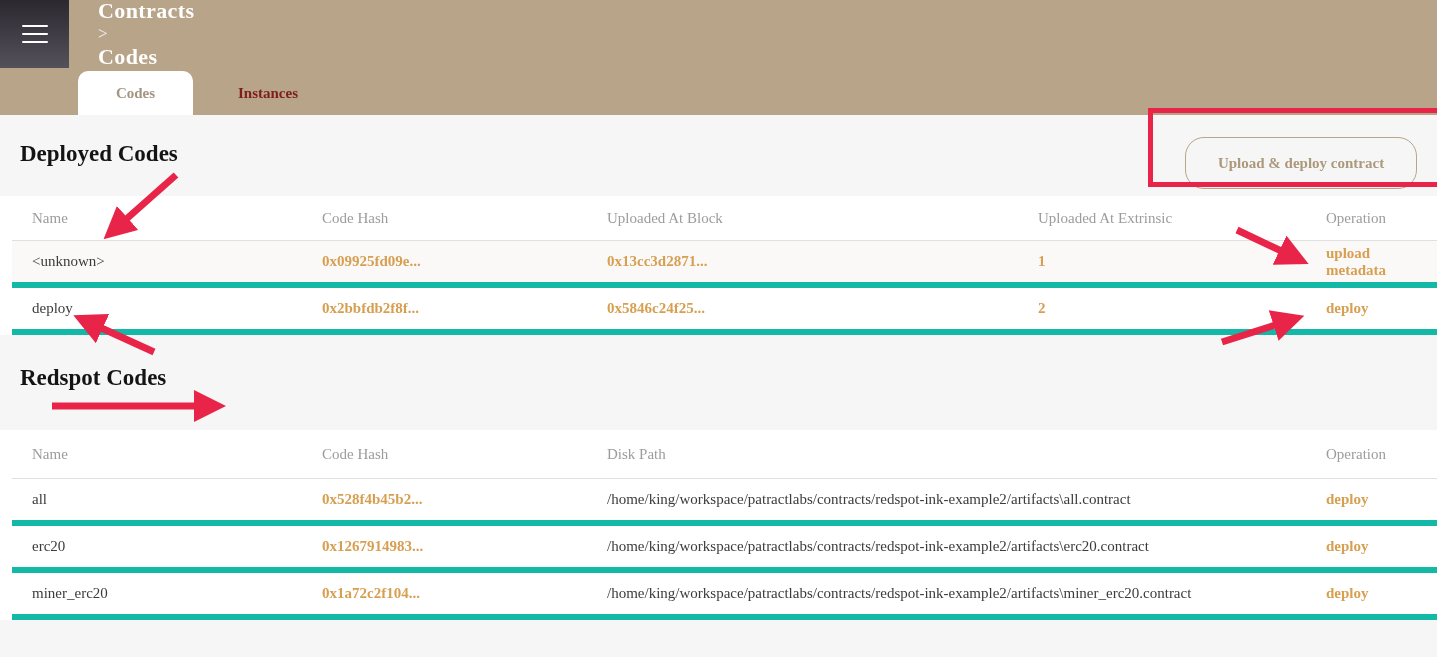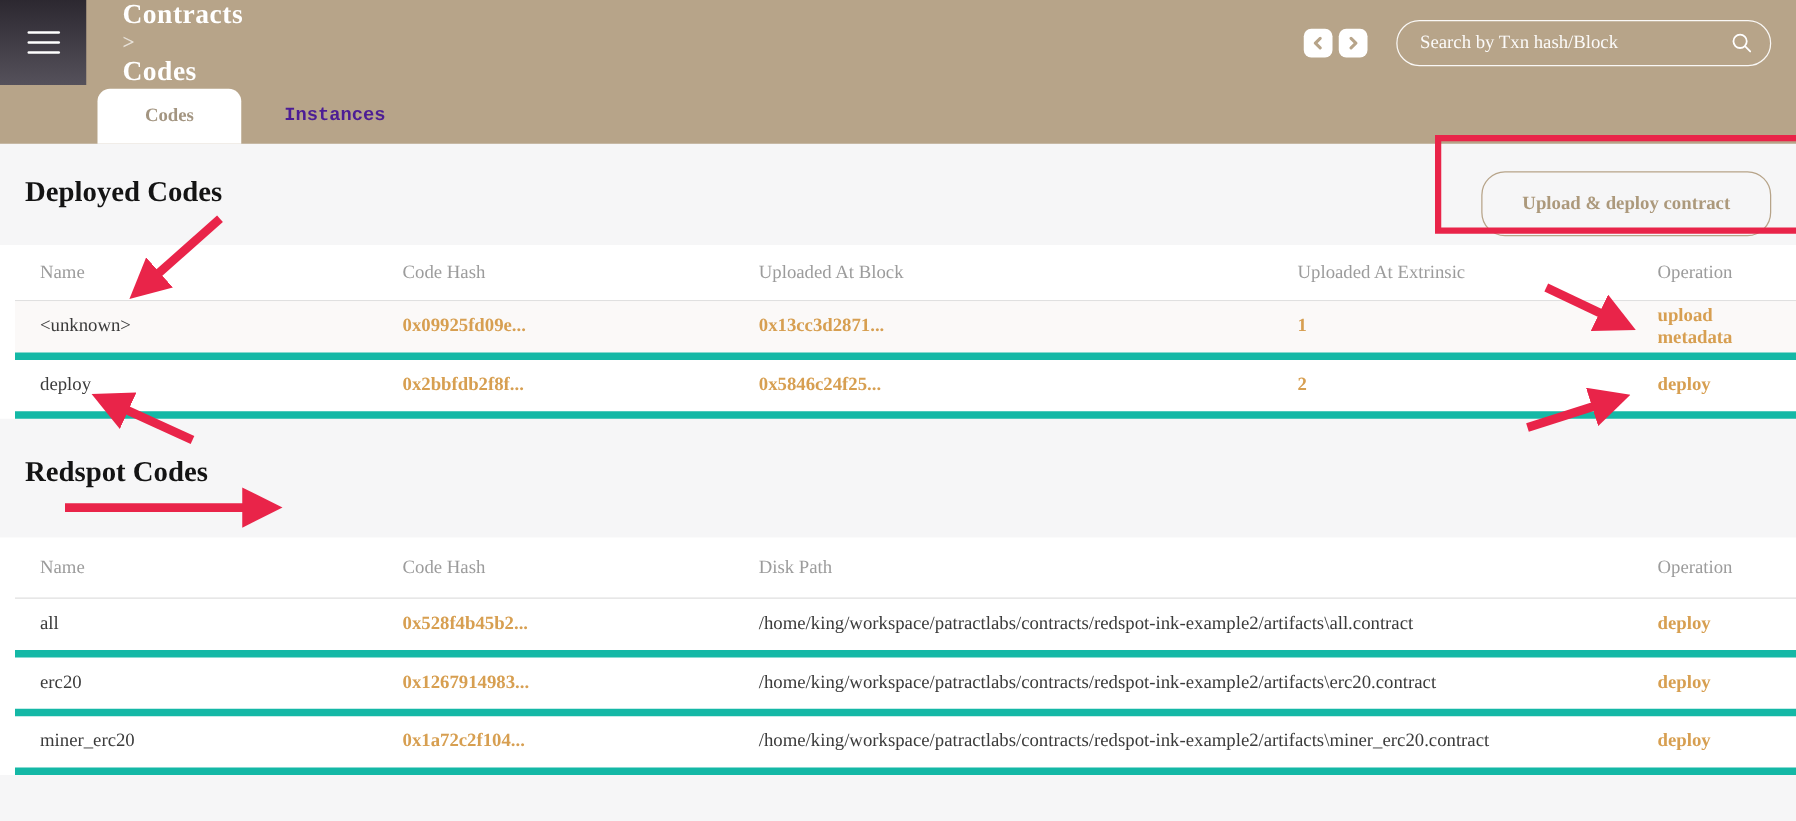--- a/index.html
+++ b/index.html
@@ -23,21 +23,21 @@
             border-radius:19px; display:flex; align-items:center; padding:0 13px 0 18px; }
   .search input { flex:1; border:none; outline:none; background:transparent; color:#fff;
                   font-size:15px; font-family:"Liberation Serif", serif; }
   .search input::placeholder { color:rgba(255,255,255,.95); }
   .search .sicon { display:flex; cursor:pointer; }
 
   
   .tabbar { height:47px; background:#b7a489; display:flex; align-items:flex-end; padding-left:78px; }
   .tab { height:44px; line-height:44px; text-align:center; font-weight:bold; font-size:15px; cursor:pointer; }
   .tab.active { width:115px; background:#fff; color:#a39581; border-radius:10px 10px 0 0; }
-  .tab.inactive { width:150px; color:#4c1d95;font-family:Liberation Mono, monospace; }
+  .tab.inactive { width:150px; color:#7f1d1d; }
 
   
   .section-head { position:relative; height:81px; }
   .section-title { position:absolute; left:20px; top:26px; font-size:23px; font-weight:bold; color:#141414; }
   .upload-btn { position:absolute; right:20px; top:22px; width:232px; height:52px;
                 border:1px solid #b7a489; border-radius:19px; background:transparent;
                 color:#ac997c; font-weight:bold; font-size:15px; font-family:"Liberation Serif", serif;
                 cursor:pointer; }
   .redspot-head { position:relative; height:95px; }
   .redspot-head .section-title { top:30px; }
@@ -64,41 +64,20 @@
   <div class="header">
     <div class="menu-box">
       <i></i>
       <i></i>
       <i></i>
     </div>
     <div class="breadcrumb">
       <span>Contracts</span>
       <span class="sep">&gt;</span>
       <span>Codes</span>
-    </div>
-    <div class="header-right">
-      <button class="nav-btn">
-        <svg width="11" height="11" viewBox="0 0 10 10">
-            <polyline points="6.5,1.5 3,5 6.5,8.5" fill="none" stroke="#b7a489" stroke-width="2.2" stroke-linecap="round" stroke-linejoin="round"></polyline>
-          </svg>
-      </button>
-      <button class="nav-btn">
-        <svg width="11" height="11" viewBox="0 0 10 10">
-            <polyline points="3.5,1.5 7,5 3.5,8.5" fill="none" stroke="#b7a489" stroke-width="2.2" stroke-linecap="round" stroke-linejoin="round"></polyline>
-          </svg>
-      </button>
-      <div class="search">
-        <input type="text" placeholder="Search by Txn hash/Block" style="">
-        <span class="sicon">
-          <svg width="19" height="19" viewBox="0 0 20 20">
-              <circle cx="8.5" cy="8.5" r="5.6" fill="none" stroke="#fff" stroke-width="1.5"></circle>
-              <line x1="12.8" y1="12.8" x2="17" y2="17" stroke="#fff" stroke-width="1.5" stroke-linecap="round"></line>
-            </svg>
-        </span>
-      </div>
     </div>
   </div>
 
   <div class="tabbar">
     <div class="tab active">Codes</div>
     <div class="tab inactive">Instances</div>
   </div>
 
   <div class="section-head">
     <div class="section-title">Deployed Codes</div>

